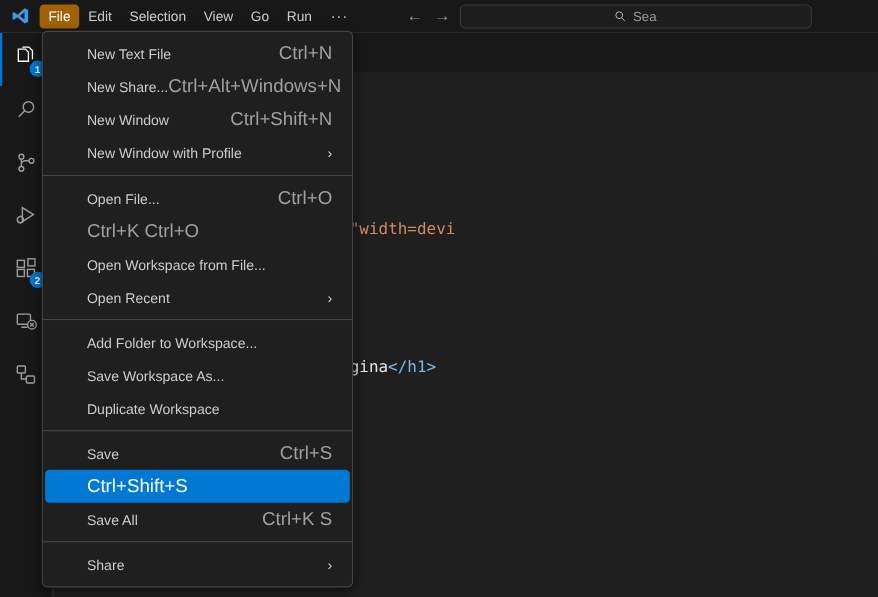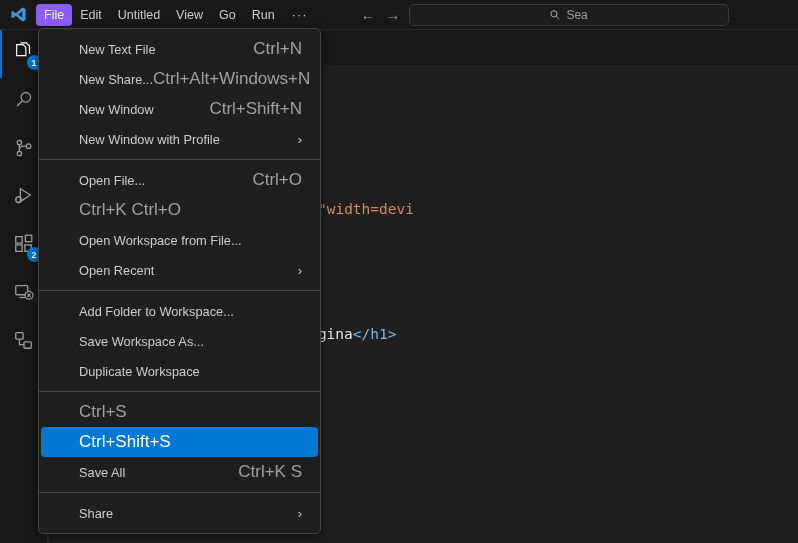--- a/index.html
+++ b/index.html
@@ -16,21 +16,21 @@
     position: absolute; top: 0; left: 0; width: 798px; height: 30px;
     background: #181818; display: flex; align-items: center;
     border-bottom: 1px solid #2b2b2b; z-index: 30;
   }
   .vscode-logo { width: 36px; height: 30px; display: flex; align-items: center; justify-content: center; }
   .menu-items { display: flex; align-items: center; height: 30px; }
   .menu-btn {
     font-size: 12.5px; color: #cccccc; padding: 3px 8px; height: 22px;
     display: flex; align-items: center; border-radius: 4px; white-space: nowrap;
   }
-  .menu-btn.active { background: #8b5cf6; color: #ffffff; }
+  .menu-btn.active { background: #a16207; color: #ffffff; }
   .menu-dots { letter-spacing: 1px; font-size: 13px; padding: 3px 9px; color: #cccccc; }
 
   .navbtns { display: flex; align-items: center; gap: 10px; margin-left: 44px; }
   .navbtn { color: #9a9a9a; font-size: 15px; line-height: 1; }
 
   .command-center {
     margin-left: 8px; width: 320px; height: 22px;
     background: #1d1d1d; border: 1px solid #3a3a3a; border-radius: 5px;
     display: flex; align-items: center; justify-content: center; gap: 5px;
     color: #9d9d9d; font-size: 12px; overflow: hidden;
@@ -114,21 +114,21 @@
   <div class="titlebar">
     <div class="vscode-logo">
       <svg width="17" height="17" viewBox="0 0 24 24">
         <path d="M17.5 2.2 L22 4.4 L22 19.6 L17.5 21.8 L8.2 13.6 L3.6 17 L2 16.2 L2 7.8 L3.6 7 L8.2 10.4 Z
                  M17.3 7.3 L11.4 12 L17.3 16.7 Z" fill="#3d9ae0"></path>
       </svg>
     </div>
     <div class="menu-items">
       <div class="menu-btn active">File</div>
       <div class="menu-btn">Edit</div>
-      <div class="menu-btn">Untitled</div>
+      <div class="menu-btn">Selection</div>
       <div class="menu-btn">View</div>
       <div class="menu-btn">Go</div>
       <div class="menu-btn">Run</div>
       <div class="menu-btn menu-dots">···</div>
     </div>
     <div class="navbtns">
       <div class="navbtn">←</div>
       <div class="navbtn">→</div>
     </div>
     <div class="command-center">
@@ -287,20 +287,21 @@
           <span class="label">Add Folder to Workspace...</span>
         </div>
         <div class="mrow">
           <span class="label">Save Workspace As...</span>
         </div>
         <div class="mrow">
           <span class="label">Duplicate Workspace</span>
         </div>
         <div class="msep"></div>
         <div class="mrow">
+          <span class="label">Save</span>
           <span class="keys">Ctrl+S</span>
         </div>
         <div class="mrow highlight">
           <span class="keys">Ctrl+Shift+S</span>
         </div>
         <div class="mrow">
           <span class="label">Save All</span>
           <span class="keys">Ctrl+K S</span>
         </div>
         <div class="msep"></div>

